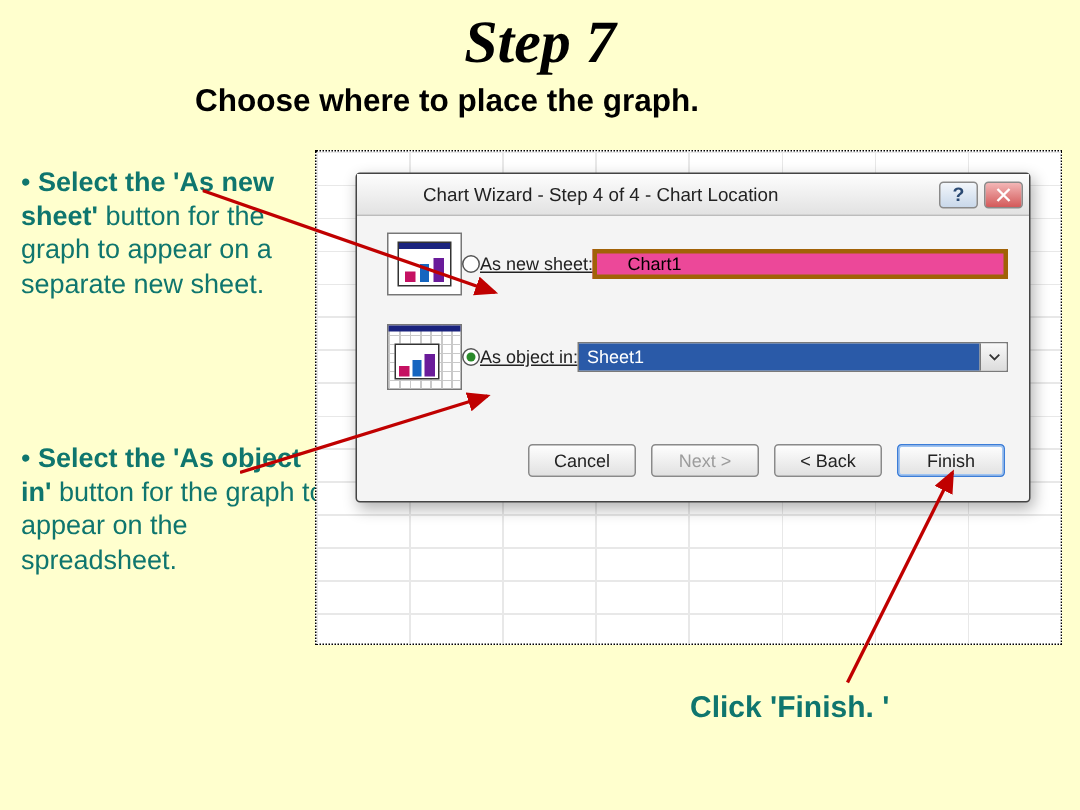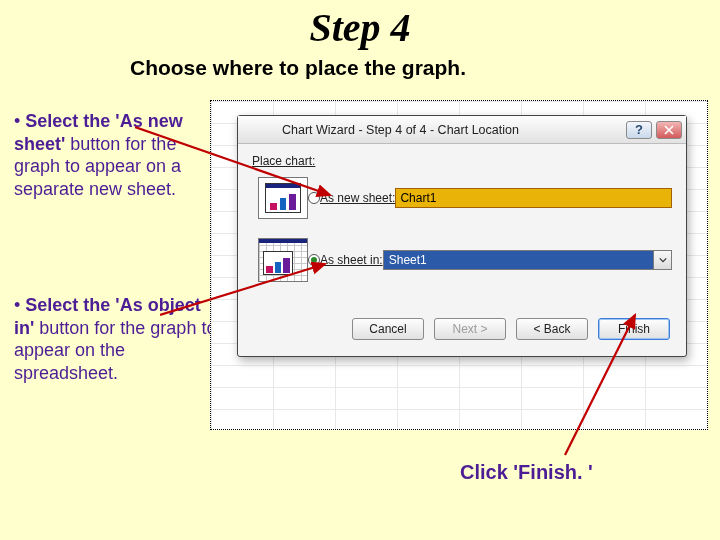--- a/index.html
+++ b/index.html
@@ -31,21 +31,21 @@
     width: 596px;
     text-align: center;
     font-weight: bold;
     font-size: 21px;
     color: #000;
   }
   .instr {
     position: absolute;
     font-size: 18px;
     line-height: 1.25;
-    color: #4c1d95;
+    color: #0f766e;
     font-weight: normal;
   }
   .instr b { font-weight: bold; }
   .instr1 { top: 110px; left: 14px; width: 200px; }
   .instr2 { top: 294px; left: 14px; width: 210px; }
   .instr3 { top: 460px; left: 460px; font-weight: bold; font-size: 20px; }
 
   .workarea {
     position: absolute;
     top: 100px;
@@ -181,24 +181,24 @@
   }
   .radio.checked::after {
     content: ""; position: absolute; inset: 2px; border-radius: 50%; background: #2a8a2a;
   }
   .radio-label {
     font-size: 12px; color: #222; text-decoration: underline; white-space: nowrap;
   }
   .textfield {
     flex: 1;
     height: 20px;
-    border: 1px solid #a16207;
-    background: #eab308;
+    border: 3px solid #a16207;
+    background: #ec4899;
     font-size: 12px;
-    padding: 1px 4px;
+    padding: 1px 20px;
     color: #000;
   }
   .dropdown {
     flex: 1;
     height: 20px;
     border: 1px solid #7a7a7a;
     background: #fff;
     display: flex;
     align-items: stretch;
     font-size: 12px;
@@ -234,42 +234,41 @@
     padding: 0 10px;
   }
   .btn.disabled { color: #9c9c9c; }
   .btn.highlight { border-color: #3b7dd8; box-shadow: 0 0 0 1px #9ec4f3 inset; }
 
   svg.arrow { position: absolute; pointer-events: none; }
 </style>
 </head>
 <body>
 
-<div class="step-title">Step 4</div>
+<div class="step-title">Step 7</div>
 <div class="subtitle">Choose where to place the graph.</div>
 
 <div class="instr instr1">• <b>Select the 'As new sheet'</b> button for the graph to appear on a separate new sheet.</div>
 <div class="instr instr2">• <b>Select the 'As object in'</b> button for the graph to appear on the spreadsheet.</div>
 <div class="instr instr3">Click 'Finish. '</div>
 
 <div class="workarea">
 
   <div class="dialog">
     <div class="titlebar">
       <span class="t-text">Chart Wizard - Step 4 of 4 - Chart Location</span>
       <div class="win-btn help-btn">?</div>
       <div class="win-btn close-btn">
         <svg viewBox="0 0 10 10">
             <path d="M1 1 L9 9 M9 1 L1 9" stroke="#fff" stroke-width="1.6"></path>
           </svg>
       </div>
     </div>
 
     <div class="dlg-body">
-      <div class="place-label">Place chart:</div>
 
       <div class="opt-row">
         <div class="thumb">
           <div class="thumb-inner">
               <div class="cap"></div>
               <div class="bars">
                 <span></span>
                 <span></span>
                 <span></span>
               </div>
@@ -285,21 +284,21 @@
           <div class="cap"></div>
           <div class="mini">
               <div class="bars">
                 <span></span>
                 <span></span>
                 <span></span>
               </div>
             </div>
         </div>
         <div class="radio checked"></div>
-        <span class="radio-label">As sheet in:</span>
+        <span class="radio-label">As object in:</span>
         <div class="dropdown">
           <div class="dd-val">Sheet1</div>
           <div class="dd-arrow">
             <svg viewBox="0 0 10 10">
                 <path d="M1 3 L5 7 L9 3" fill="none" stroke="#333" stroke-width="1.5"></path>
               </svg>
           </div>
         </div>
       </div>
 

